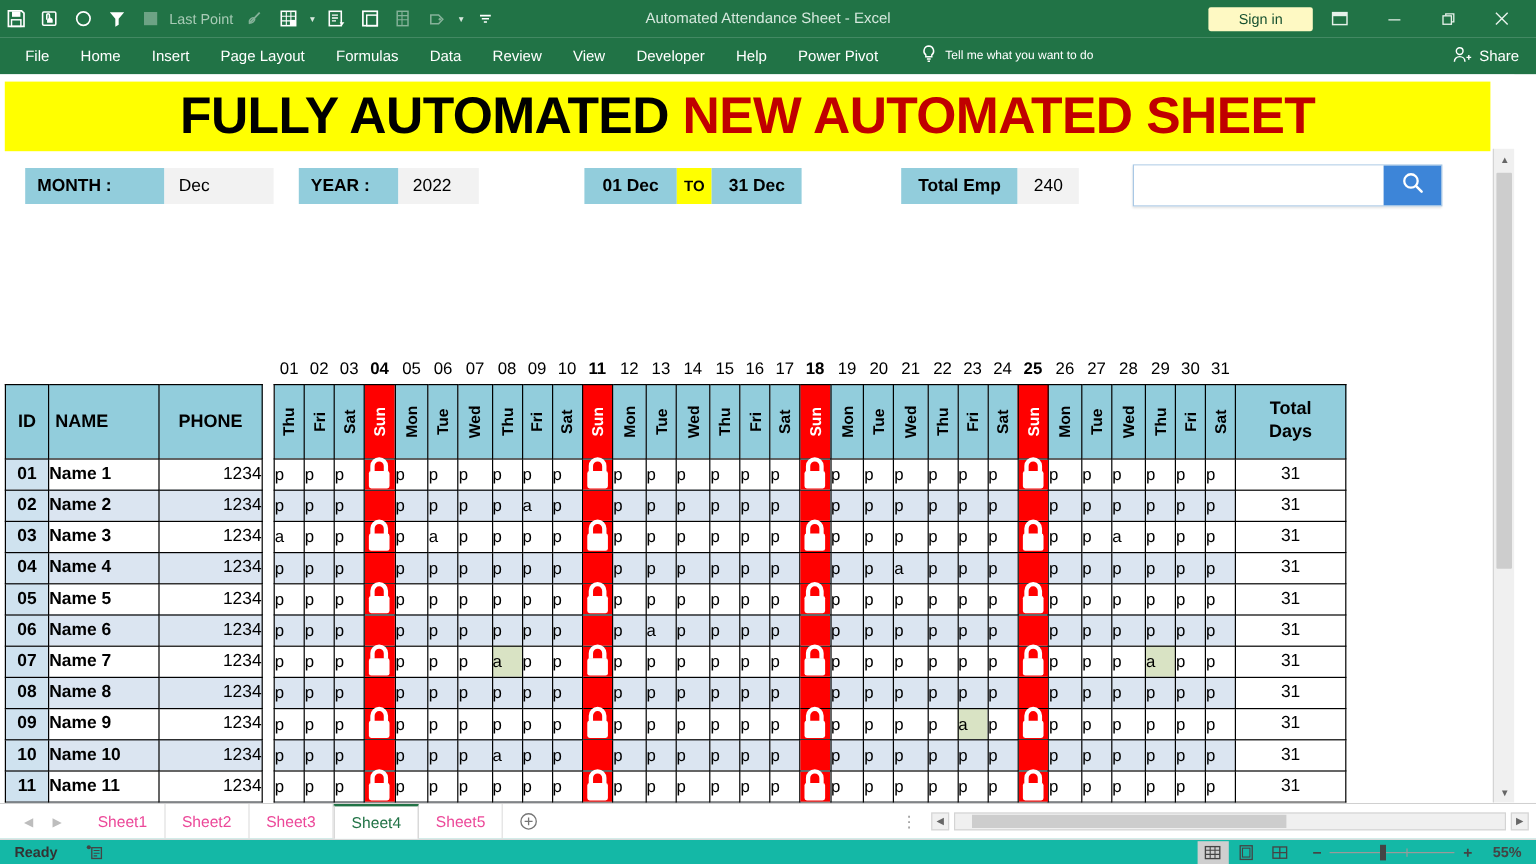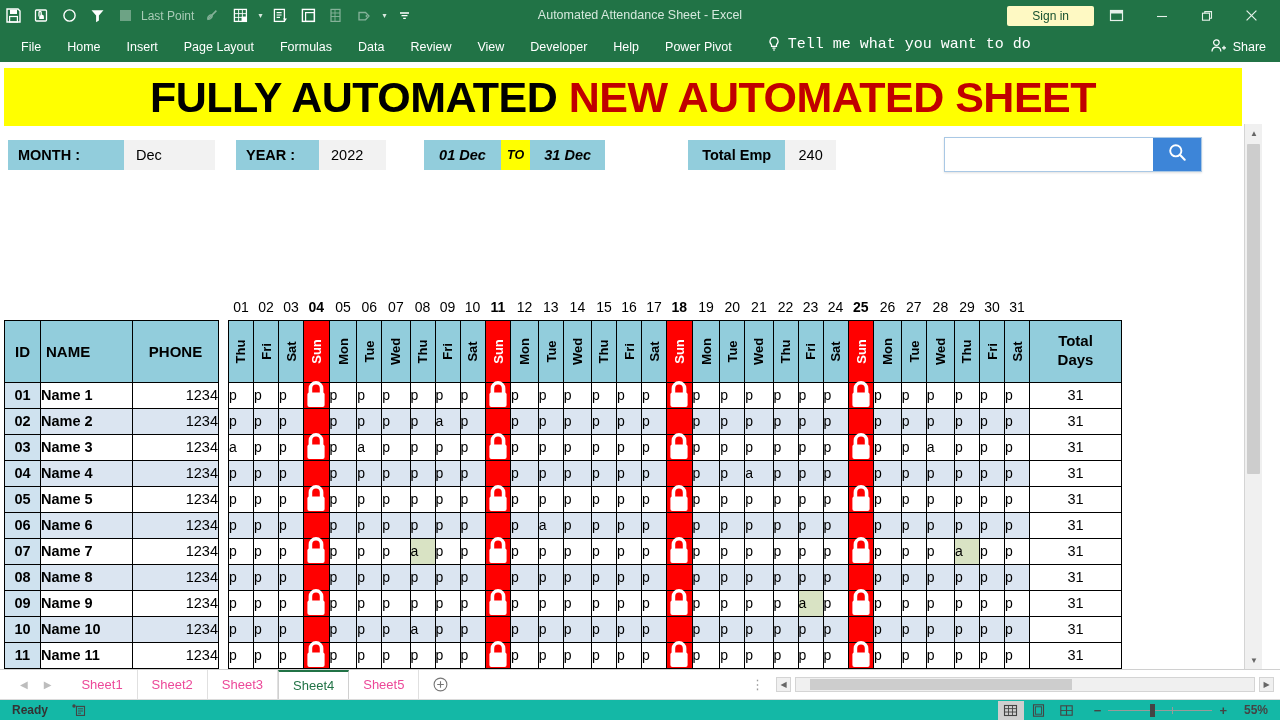--- a/index.html
+++ b/index.html
@@ -53,22 +53,22 @@
   .ribbon {
     height: 31px; background: #217346;
     display: flex; align-items: center; padding-left: 8px;
     position: relative;
   }
   .rtab {
     color: #ffffff; font-size: 12.5px; padding: 6px 13px;
     white-space: nowrap;
   }
   .tellme {
-    display: flex; gap: 7px;
-    margin-left: 22px; color: #ffffff; font-size: 15px; font-family: Liberation Mono, monospace;
+    display: flex; align-items: center; gap: 7px;
+    margin-left: 22px; color: #ffffff; font-size: 10px;
   }
   .share {
     margin-left: auto; display: flex; align-items: center; gap: 6px;
     color: #ffffff; font-size: 12.5px; padding-right: 14px;
   }
 
   
   .sheet-wrap {
     position: relative;
     height: 607px;
@@ -463,29 +463,29 @@
 <div class="sheet-wrap">
   <div class="sheet">
 
     <div class="banner">
       <div class="banner-txt">
         <span>FULLY AUTOMATED </span><span class="red">NEW AUTOMATED  SHEET</span>
       </div>
     </div>
 
     <div class="filters">
-      <div class="fgroup" style="margin-left:4px;justify-content:flex-end;">
+      <div class="fgroup" style="margin-left:17px;justify-content:flex-end;">
         <div class="flabel" style="width:116px;">MONTH :</div>
         <div class="fval" style="width:91px;">Dec</div>
       </div>
       <div class="fgroup" style="margin-left:21px;">
         <div class="flabel" style="width:83px;">YEAR :</div>
         <div class="fval" style="width:67px;">2022</div>
       </div>
-      <div class="fgroup" style="margin-left:38px;font-style:italic;">
+      <div class="fgroup" style="margin-left:88px;">
         <div class="flabel" style="width:77px;justify-content:center;">01 Dec</div>
         <div class="fto">TO</div>
         <div class="flabel" style="width:75px;justify-content:center;">31 Dec</div>
       </div>
       <div class="fgroup" style="margin-left:83px;">
         <div class="flabel" style="width:97px;justify-content:center;">Total Emp</div>
         <div class="fval" style="width:51px;justify-content:center;">240</div>
       </div>
 
       <div class="searchbox">

